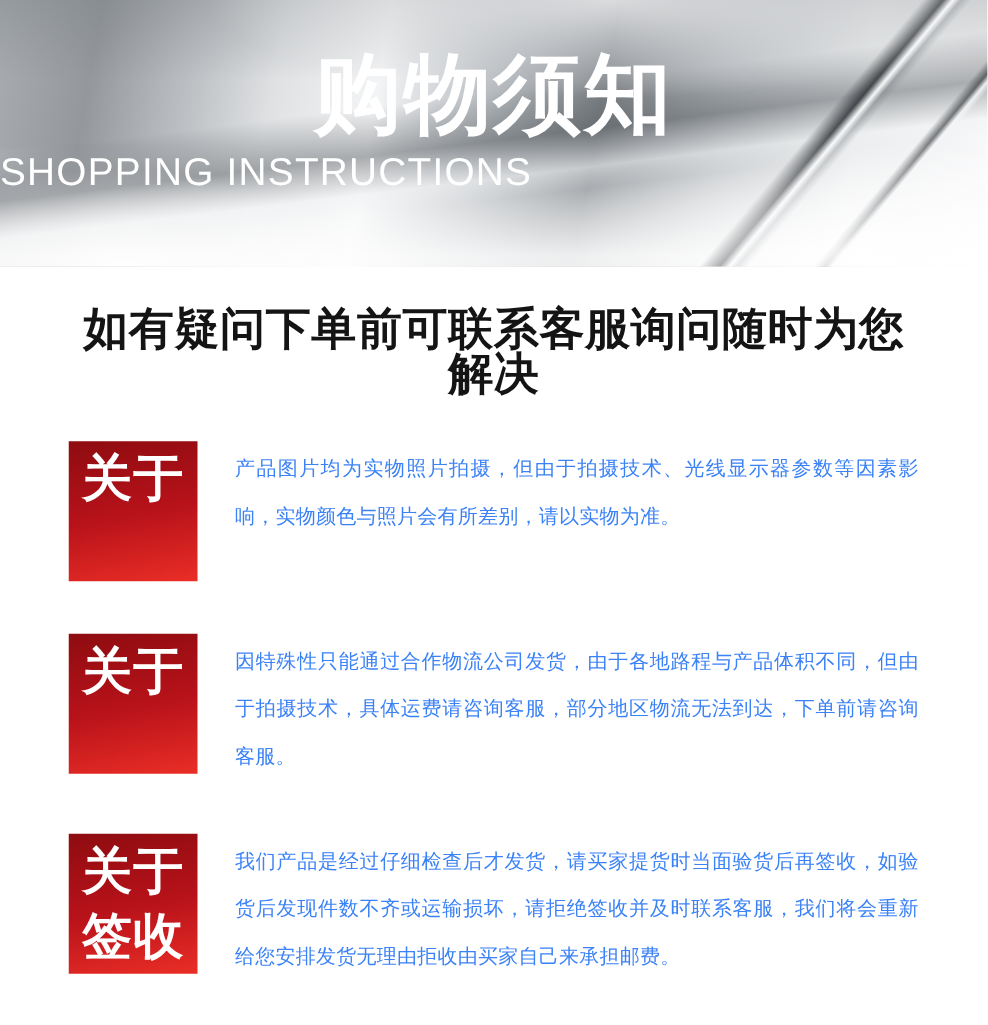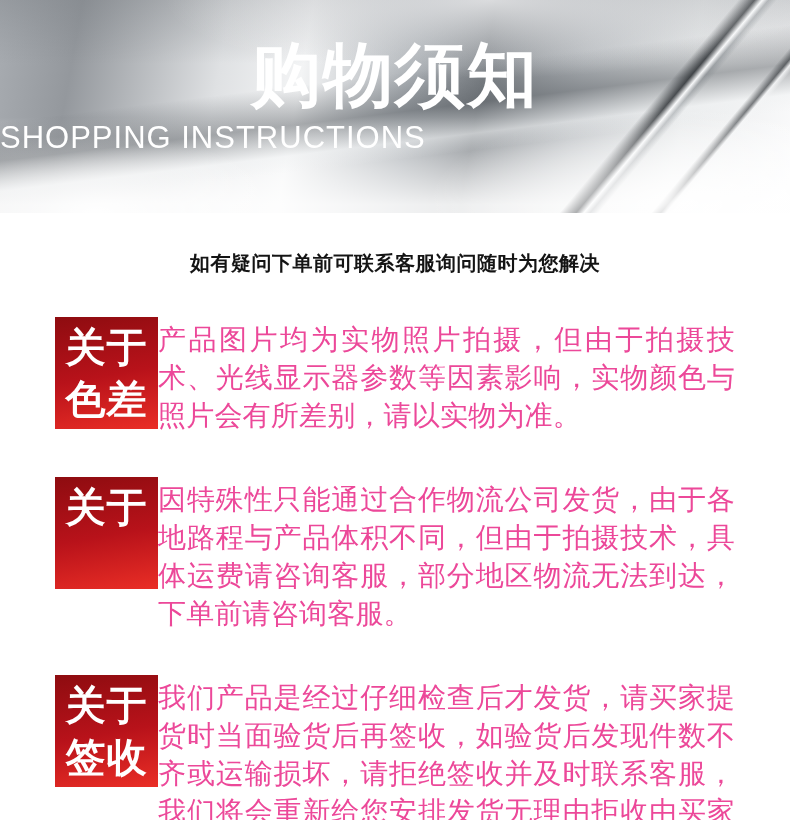--- a/index.html
+++ b/index.html
@@ -25,30 +25,30 @@
     background:
       radial-gradient(ellipse 320px 130px at 12% 100%, rgba(255,255,255,0.95) 0%, rgba(255,255,255,0) 60%),
       radial-gradient(ellipse 420px 160px at 86% 96%, rgba(255,255,255,0.9) 0%, rgba(255,255,255,0) 60%),
       radial-gradient(ellipse 500px 120px at 62% 0%, rgba(250,250,251,0.75) 0%, rgba(255,255,255,0) 65%);}
   .hero-title{position:absolute;left:0;right:0;top:38px;margin:0;text-align:center;
     color:#ffffff;font-size:70px;line-height:74px;font-weight:900;letter-spacing:2px;}
   .hero-subtitle{position:absolute;left:0;right:0;top:120px;text-align:left;
     color:#ffffff;font-size:31px;line-height:36px;font-weight:500;letter-spacing:1px;}
 
   
-  .headline{margin:32px 55px 36px;color:#141414;font-size:20px;line-height:36px;
+  .headline{margin:32px 55px 36px;color:#141414;font-size:36px;line-height:36px;
     font-weight:700;text-align:center;letter-spacing:0.5px;}
 
   
-  .row{display:flex;align-items:flex-start;margin:0 55px 42px;}
+  .row{display:flex;align-items:flex-start;gap:30px;margin:0 55px 42px;}
   .badge{flex:0 0 103px;width:103px;height:112px;box-sizing:border-box;padding-top:4px;
     background:linear-gradient(170deg,#8e0c10 0%,#b8121a 52%,#ea2e26 100%);
     color:#ffffff;text-align:center;font-weight:700;}
   .badge span{display:block;font-size:40px;line-height:52px;letter-spacing:1px;}
-  .body-text{margin:4px 0 0;flex:1 1 auto;color:#ec4899;font-size:28px;line-height:38px;
+  .body-text{margin:4px 0 0;flex:1 1 auto;color:#3b82f6;font-size:16px;line-height:38px;
     text-align:justify;letter-spacing:0.2px;}
 </style>
 </head>
 <body>
 
 <div class="page">
 
   <header class="hero">
     <div class="band"></div>
     <div class="streak-a"></div>
@@ -56,21 +56,20 @@
     <div class="glow"></div>
     <h1 class="hero-title">购物须知</h1>
     <div class="hero-subtitle">SHOPPING INSTRUCTIONS</div>
   </header>
 
   <div class="headline">如有疑问下单前可联系客服询问随时为您解决</div>
 
   <section class="row">
     <div class="badge">
       <span>关于</span>
-      <span>色差</span>
     </div>
     <p class="body-text">产品图片均为实物照片拍摄，但由于拍摄技术、光线显示器参数等因素影响，实物颜色与照片会有所差别，请以实物为准。</p>
   </section>
 
   <section class="row">
     <div class="badge">
       <span>关于</span>
     </div>
     <p class="body-text">因特殊性只能通过合作物流公司发货，由于各地路程与产品体积不同，但由于拍摄技术，具体运费请咨询客服，部分地区物流无法到达，下单前请咨询客服。</p>
   </section>

